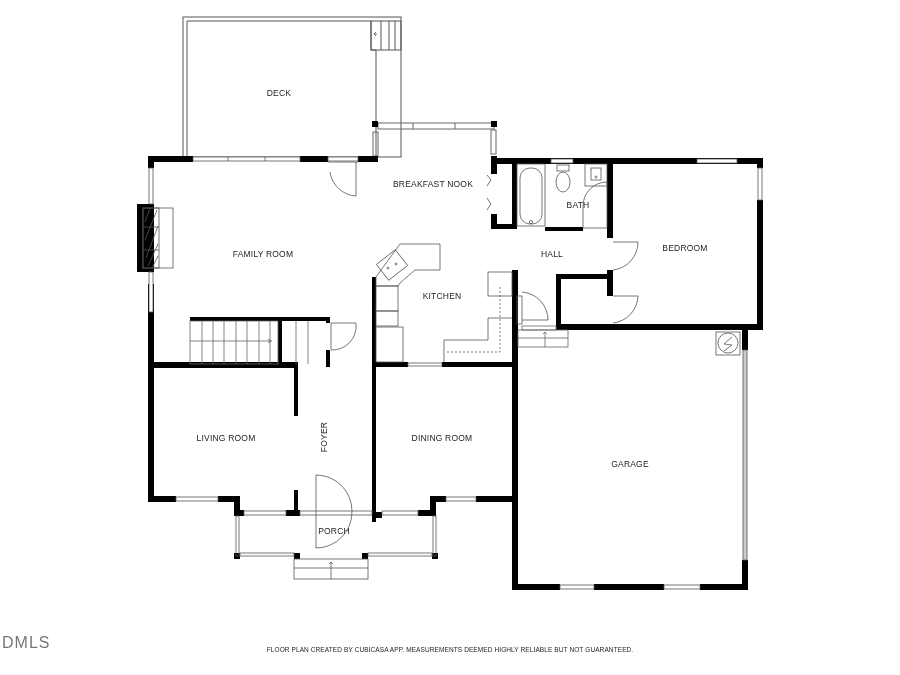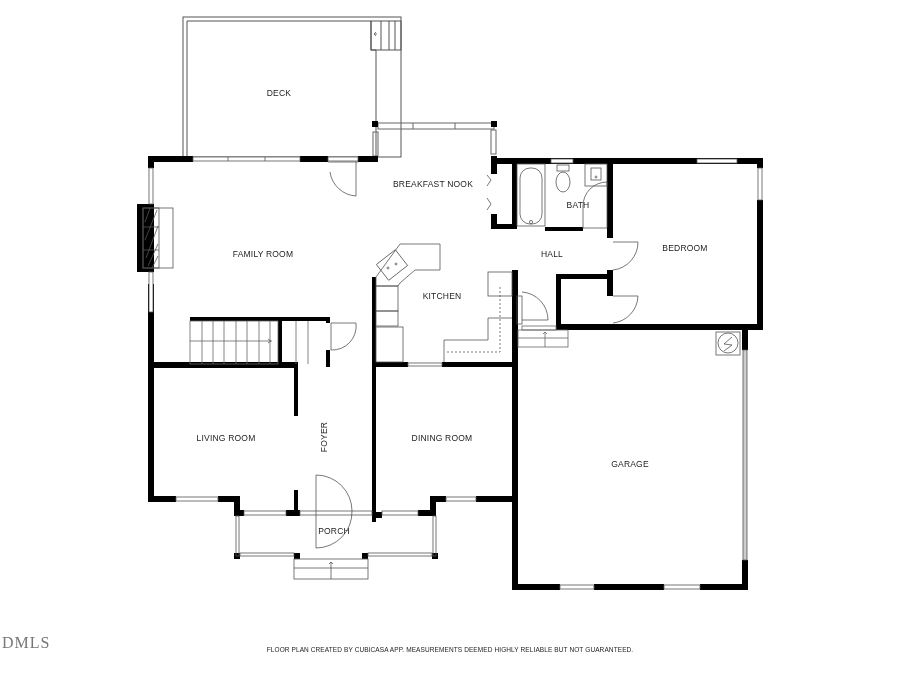--- a/index.html
+++ b/index.html
@@ -1,20 +1,20 @@
 <!DOCTYPE html>
 <html><head>
 <meta charset="utf-8">
 <style>
   html, body { margin: 0; padding: 0; background: #ffffff; }
   body { width: 900px; height: 675px; position: relative; overflow: hidden; font-family: "Liberation Sans", sans-serif; }
   svg.plan { position: absolute; left: 0; top: 0; }
   .lbl { font-family: "Liberation Sans", sans-serif; font-size: 8.5px; fill: #222; letter-spacing: 0.2px; }
   .footer { position: absolute; left: 0; top: 646px; width: 900px; text-align: center; font-family: "Liberation Sans", sans-serif; font-size: 6.5px; color: #222; letter-spacing: 0.1px; }
-  .mls { position: absolute; left: 2px; top: 634px; font-family: Liberation Serif, serif; font-size: 16px; font-weight: 300; color: #777; letter-spacing: 1px; }
+  .mls { position: absolute; left: 2px; top: 634px; font-family: Liberation Sans, sans-serif; font-size: 16px; font-weight: 300; color: #777; letter-spacing: 1px; }
 </style>
 </head>
 <body>
 
 <svg class="plan" width="900" height="675" viewBox="0 0 900 675" xmlns="http://www.w3.org/2000/svg">
 
   <g fill="none" stroke="#555" stroke-width="1">
     <rect x="183" y="17" width="218" height="140"></rect>
     <polyline points="187,157 187,21 371,21 371,50 376,50 376,157"></polyline>
     <rect x="371" y="21" width="30" height="29"></rect>

